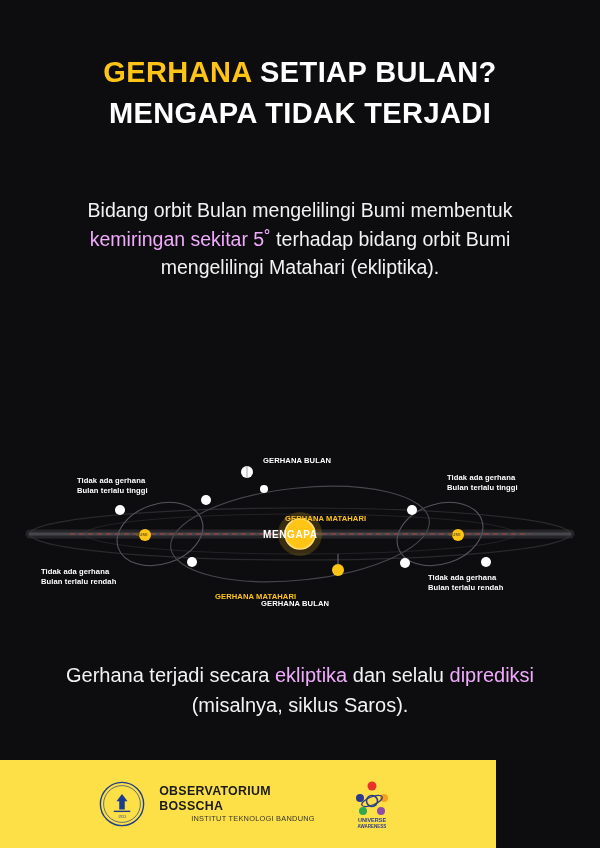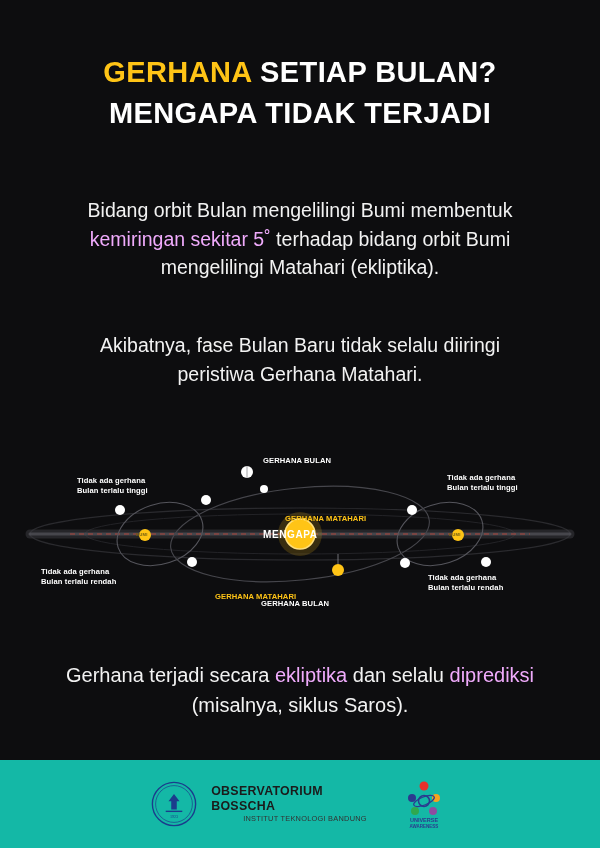--- a/index.html
+++ b/index.html
@@ -83,22 +83,22 @@
     text-align: center;
     color: #f2f2f2;
     font-size: 20px;
     line-height: 1.5;
   }
 
   
   .footer {
     position: absolute;
     left: 0; bottom: 0;
-    width: 600px; height: 88px;
-    background: #14b8a6;
+    width: 496px; height: 88px;
+    background: #fde047;
     display: flex;
     align-items: center;
     justify-content: center;
     gap: 14px;
   }
   .obs-seal { width: 46px; height: 46px; }
   .obs-text { line-height: 1.18; }
   .obs-name {
     font-size: 12.4px; font-weight: bold; color: #1b1b1b;
     letter-spacing: 0.3px;
@@ -120,21 +120,20 @@
       <span class="hl-yellow">GERHANA</span>
       <span>SETIAP BULAN?</span>
     </div>
     <div class="title-line">MENGAPA TIDAK TERJADI</div>
   </div>
 
   <div class="para para-1">
     <span>Bidang orbit Bulan mengelilingi Bumi membentuk </span><span class="accent">kemiringan sekitar 5˚</span><span> terhadap bidang orbit Bumi mengelilingi Matahari (ekliptika).</span>
   </div>
 
-  <div class="para para-2">Akibatnya, fase Bulan Baru tidak selalu diiringi peristiwa Gerhana Matahari.</div>
 
   <div class="diagram">
     <svg width="600" height="210" viewBox="0 0 600 210">
 
       <ellipse cx="300" cy="102" rx="270" ry="26" fill="none" stroke="#2a2a2e" stroke-width="1.2"></ellipse>
       <ellipse cx="300" cy="102" rx="215" ry="20" fill="none" stroke="#232327" stroke-width="1"></ellipse>
 
       <path d="M30 102 L570 102" stroke="#3a3a3f" stroke-width="9" stroke-linecap="round" opacity="0.55"></path>
       <path d="M30 102 L570 102" stroke="#55555c" stroke-width="3" stroke-linecap="round" opacity="0.7"></path>
 

